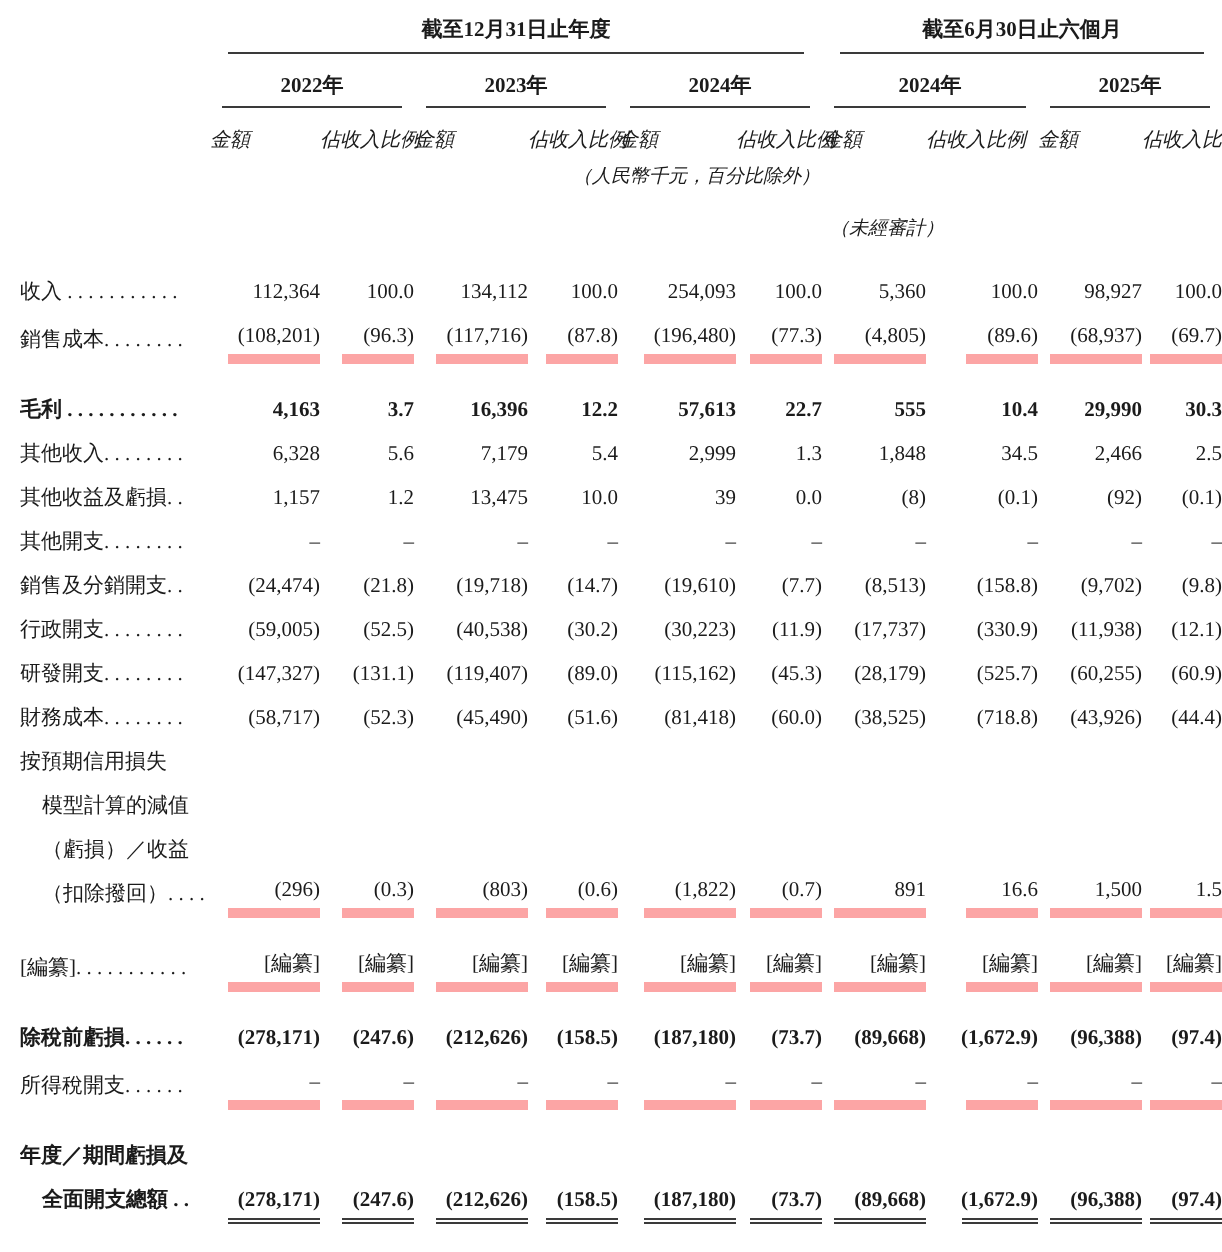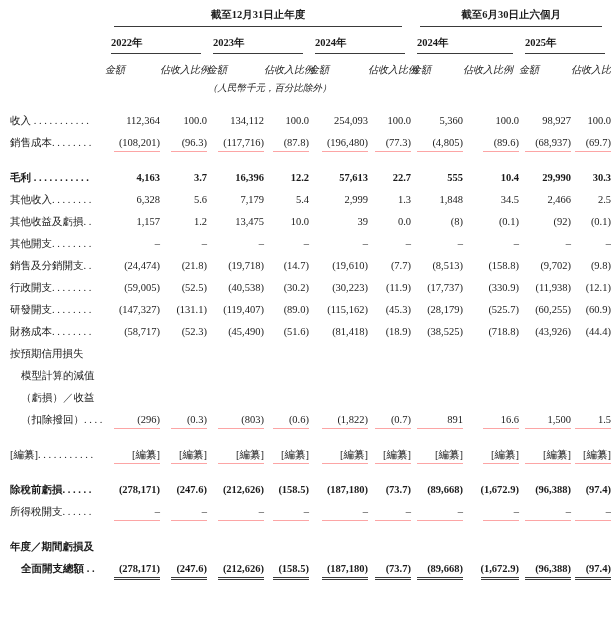--- a/index.html
+++ b/index.html
@@ -28,59 +28,59 @@
     font-weight: bold;
     text-align: center;
     white-space: nowrap;
     font-size: 10.5px;
   }
   .yr-th { padding: 9px 6px 0 6px; vertical-align: bottom; }
   .yr-th .bar {
     border-bottom: 1px solid #3a3a3a;
     padding-bottom: 3px;
     font-weight: bold;
-    text-align: left;
+    text-align: center;
     font-size: 10.5px;
   }
   .sub-th {
     padding-top: 9px;
     font-style: italic;
     text-align: left;
     font-size: 10px;
     white-space: nowrap;
   }
   .sub-amt { padding-right: 7px; }
   .sub-pct { padding-right: 1px; }
   .note-cell {
     font-style: italic;
     font-size: 9.5px;
     white-space: nowrap;
     padding-top: 5px;
     vertical-align: bottom;
   }
-  .note-right { }
+  .note-right { text-align: right; }
   .note-left  { text-align: left; padding-left: 4px; }
   .unaudited-row .note-cell { padding-top: 12px; }
 
   
   tbody td { vertical-align: bottom; padding: 0; }
   tbody tr.first-row td { padding-top: 14px; }
   td.lbl { padding-left: 10px; }
   td.lbl div { line-height: 22px; white-space: nowrap; overflow: hidden; }
   td.lbl div.indent { padding-left: 11px; }
   td.num { text-align: right; line-height: 22px; white-space: nowrap; }
   td.num .val {
     display: inline-block;
     text-align: right;
     line-height: 15px;
     padding-bottom: 1px;
   }
   td.amt .val { min-width: 46px; }
   td.pct .val { min-width: 36px; }
-  .val.u  { border-bottom: 1px solid #fca5a5; padding-bottom: 3px; }
+  .val.u  { border-bottom: 5px solid #fca5a5; padding-bottom: 3px; }
   .val.uu { border-bottom: 3px double #3a3a3a; padding-bottom: 3px; }
   tr.rule-after td { padding-bottom: 8px; }
   tr.bold td, tr.bold td .val { font-weight: bold; }
   tr.gap-top td { padding-top: 5px; }
 </style>
 </head>
 <body>
 
 <div class="sheet">
   <table class="fin">
@@ -136,20 +136,25 @@
         <th class="sub-th sub-amt">金額</th>
         <th class="sub-th sub-pct">佔收入比例</th>
         <th class="sub-th sub-amt">金額</th>
         <th class="sub-th sub-pct">佔收入比例</th>
       </tr>
       <tr>
         <td colspan="3"></td>
         <td colspan="4" class="note-cell note-right">（人民幣千元，百分比除外）</td>
         <td colspan="4"></td>
       </tr>
+      <tr class="unaudited-row">
+        <td colspan="7"></td>
+        <td colspan="2" class="note-cell note-left">（未經審計）</td>
+        <td colspan="2"></td>
+      </tr>
     </thead>
     <tbody>
         <tr class="first-row">
           <td class="lbl">
             <div>收入 . . . . . . . . . . .</div>
           </td>
           <td class="num amt"><span class="val">112,364</span></td>
           <td class="num pct"><span class="val">100.0</span></td>
           <td class="num amt"><span class="val">134,112</span></td>
           <td class="num pct"><span class="val">100.0</span></td>
@@ -282,21 +287,21 @@
         </tr>
         <tr>
           <td class="lbl">
             <div>財務成本. . . . . . . .</div>
           </td>
           <td class="num amt"><span class="val">(58,717)</span></td>
           <td class="num pct"><span class="val">(52.3)</span></td>
           <td class="num amt"><span class="val">(45,490)</span></td>
           <td class="num pct"><span class="val">(51.6)</span></td>
           <td class="num amt"><span class="val">(81,418)</span></td>
-          <td class="num pct"><span class="val">(18.9)</span></td>
+          <td class="num pct"><span class="val">(60.0)</span></td>
           <td class="num amt"><span class="val">(38,525)</span></td>
           <td class="num pct"><span class="val">(718.8)</span></td>
           <td class="num amt"><span class="val">(43,926)</span></td>
           <td class="num pct"><span class="val">(44.4)</span></td>
         </tr>
         <tr class="rule-after">
           <td class="lbl">
             <div>按預期信用損失</div>
             <div class="indent">模型計算的減值</div>
             <div class="indent">（虧損）／收益</div>

